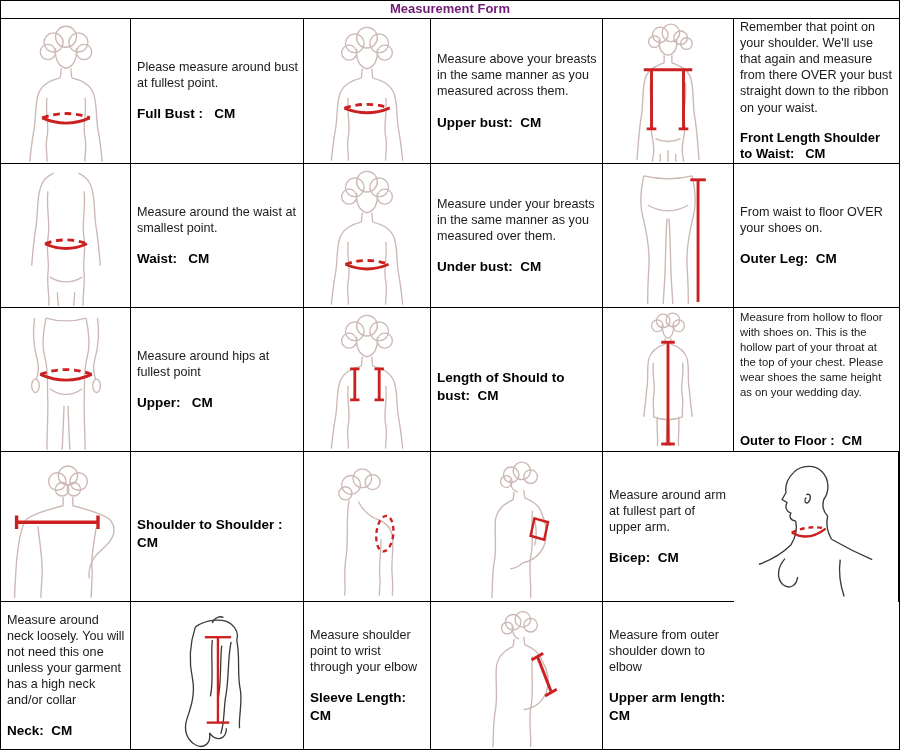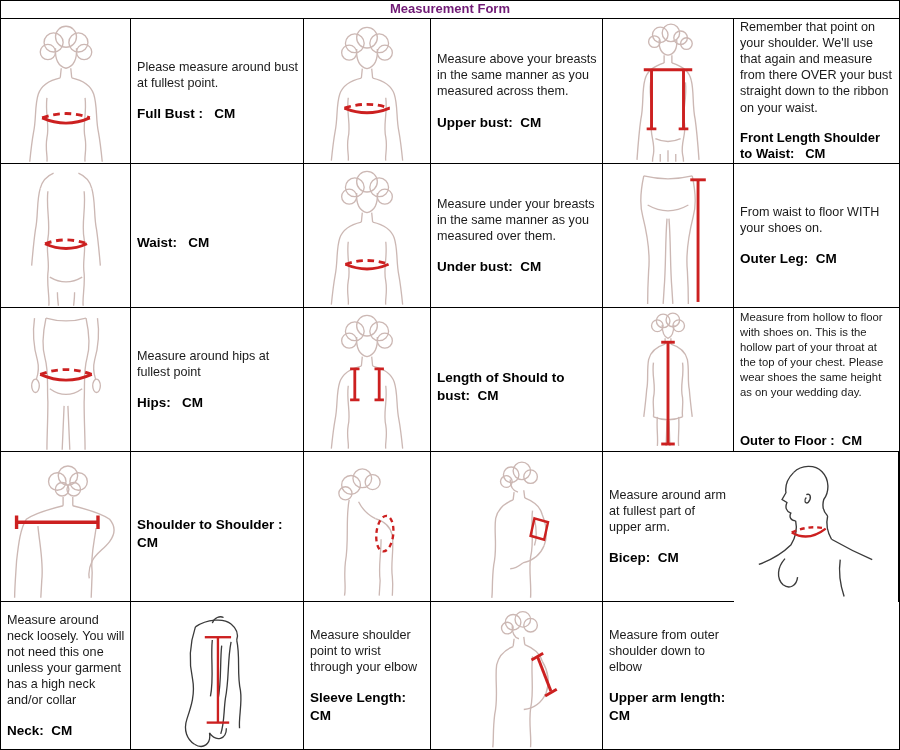--- a/index.html
+++ b/index.html
@@ -116,20 +116,21 @@
           <path d="M48 112 Q65 122 82 112"></path>
           <path d="M56 128 C56 136 57 140 57 142 M74 128 C74 136 73 140 73 142"></path>
         </g>
         <g stroke="#cc2020" fill="none" stroke-width="3">
           <path d="M43 77 Q65 87 87 77"></path>
           <path d="M43 77 Q65 69 87 77" stroke-dasharray="7 5"></path>
         </g>
       </svg>
     </div>
     <div class="cell c2 txt">
+      <div class="desc">Measure around the waist at smallest point.</div>
       <div class="label">Waist:   CM</div>
     </div>
     <div class="cell c3 fig">
       <svg class="art" width="122" height="138" viewBox="0 0 130 142">
         <g stroke="#ccb8b4" fill="none" stroke-width="1.4">
           <circle cx="52" cy="17" r="10"></circle>
             <circle cx="65" cy="11" r="11"></circle>
             <circle cx="78" cy="17" r="10"></circle>
             <circle cx="46" cy="27" r="8"></circle>
             <circle cx="84" cy="27" r="8"></circle>
@@ -160,21 +161,21 @@
           <path d="M64 52 C62 76 63 100 61 124 L60 140"></path>
           <path d="M66 52 C68 76 67 100 69 124 L70 140"></path>
         </g>
         <g stroke="#cc2020" fill="none" stroke-width="3">
           <path d="M96 12 L96 138"></path>
           <path d="M88 12 L104 12"></path>
         </g>
       </svg>
     </div>
     <div class="cell c6 txt">
-      <div class="desc">From waist to floor WITH your shoes on.</div>
+      <div class="desc">From waist to floor OVER your shoes on.</div>
       <div class="label">Outer Leg:  CM</div>
     </div>
 
     <div class="cell c1 fig">
       <svg class="art" width="124" height="138" viewBox="0 0 130 142">
         <g stroke="#ccb8b4" fill="none" stroke-width="1.4">
           <path d="M44 4 Q65 10 86 4"></path>
           <path d="M44 4 C41 18 39 32 43 46 C47 60 45 76 46 92 C46 112 45 128 45 142"></path>
           <path d="M86 4 C89 18 91 32 87 46 C83 60 85 76 84 92 C84 112 85 128 85 142"></path>
           <path d="M32 4 C30 18 31 34 35 48 C37 56 36 62 34 68"></path>
@@ -185,21 +186,21 @@
           <path d="M63 96 L61 142 M67 96 L69 142"></path>
         </g>
         <g stroke="#cc2020" fill="none" stroke-width="3">
           <path d="M38 63 Q65 75 92 63"></path>
           <path d="M38 63 Q65 53 92 63" stroke-dasharray="7 5"></path>
         </g>
       </svg>
     </div>
     <div class="cell c2 txt">
       <div class="desc">Measure around hips at fullest point</div>
-      <div class="label">Hips:   CM</div>
+      <div class="label">Upper:   CM</div>
     </div>
     <div class="cell c3 fig">
       <svg class="art" width="122" height="138" viewBox="0 0 130 142">
         <g stroke="#ccb8b4" fill="none" stroke-width="1.4">
           <circle cx="52" cy="17" r="10"></circle>
             <circle cx="65" cy="11" r="11"></circle>
             <circle cx="78" cy="17" r="10"></circle>
             <circle cx="46" cy="27" r="8"></circle>
             <circle cx="84" cy="27" r="8"></circle>
           <path d="M54 23 Q53 41 65 44 Q77 41 76 23"></path>

